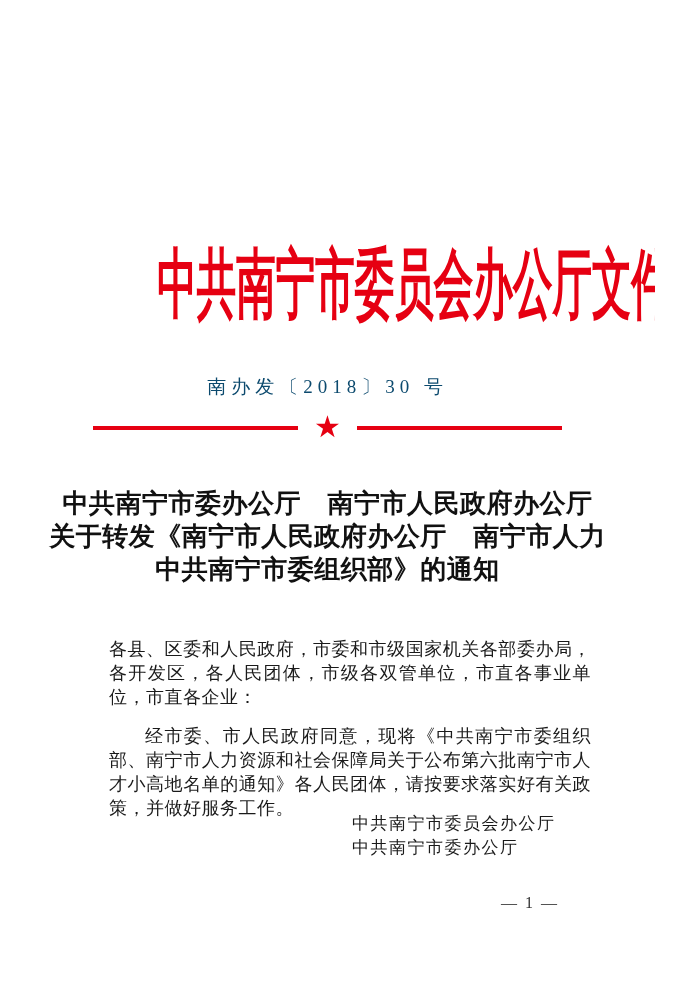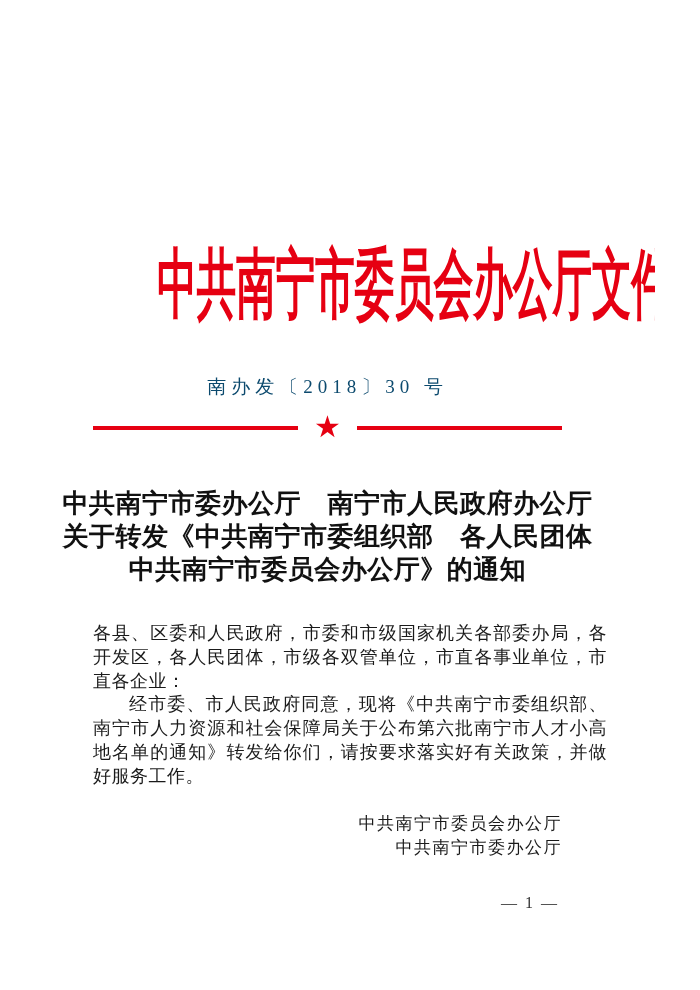--- a/index.html
+++ b/index.html
@@ -92,33 +92,33 @@
     top: 622px;
     left: 93px;
     width: 514px;
     font-size: 18px;
     line-height: 23.8px;
     letter-spacing: 0.5px;
     text-align: justify;
     color: #1a1a1a;
   }
   .doc-body p {
-    margin: 0;
+    margin: 16px;
   }
   .doc-body p.indented {
     text-indent: 2em;
   }
 
   
   .signature {
     position: absolute;
     top: 812px;
     left: 352px;
     width: 210px;
-    text-align: right;
+    text-align: left;
     font-size: 17px;
     line-height: 23.5px;
     color: #1a1a1a;
   }
   .signature .org {
     letter-spacing: 1.5px;
   }
 
   
   .page-number {
@@ -140,27 +140,27 @@
   <div class="doc-number">南办发〔2018〕30 号</div>
 
   <div class="red-rule">
     <div class="seg"></div>
     <div class="star">★</div>
     <div class="seg"></div>
   </div>
 
   <div class="doc-title">
     <div>中共南宁市委办公厅　南宁市人民政府办公厅</div>
-    <div>关于转发《中共南宁市委组织部　各人民团体</div>
-    <div>中共南宁市委员会办公厅》的通知</div>
+    <div>关于转发《南宁市人民政府办公厅　南宁市人力</div>
+    <div>中共南宁市委组织部》的通知</div>
   </div>
 
   <div class="doc-body">
     <p>各县、区委和人民政府，市委和市级国家机关各部委办局，各开发区，各人民团体，市级各双管单位，市直各事业单位，市直各企业：</p>
-    <p class="indented">经市委、市人民政府同意，现将《中共南宁市委组织部、南宁市人力资源和社会保障局关于公布第六批南宁市人才小高地名单的通知》转发给你们，请按要求落实好有关政策，并做好服务工作。</p>
+    <p class="indented">经市委、市人民政府同意，现将《中共南宁市委组织部、南宁市人力资源和社会保障局关于公布第六批南宁市人才小高地名单的通知》各人民团体，请按要求落实好有关政策，并做好服务工作。</p>
   </div>
 
   <div class="signature">
     <div class="org">中共南宁市委员会办公厅</div>
     <div class="org">中共南宁市委办公厅</div>
   </div>
 
   <div class="page-number">— 1 —</div>
 
 </div>

